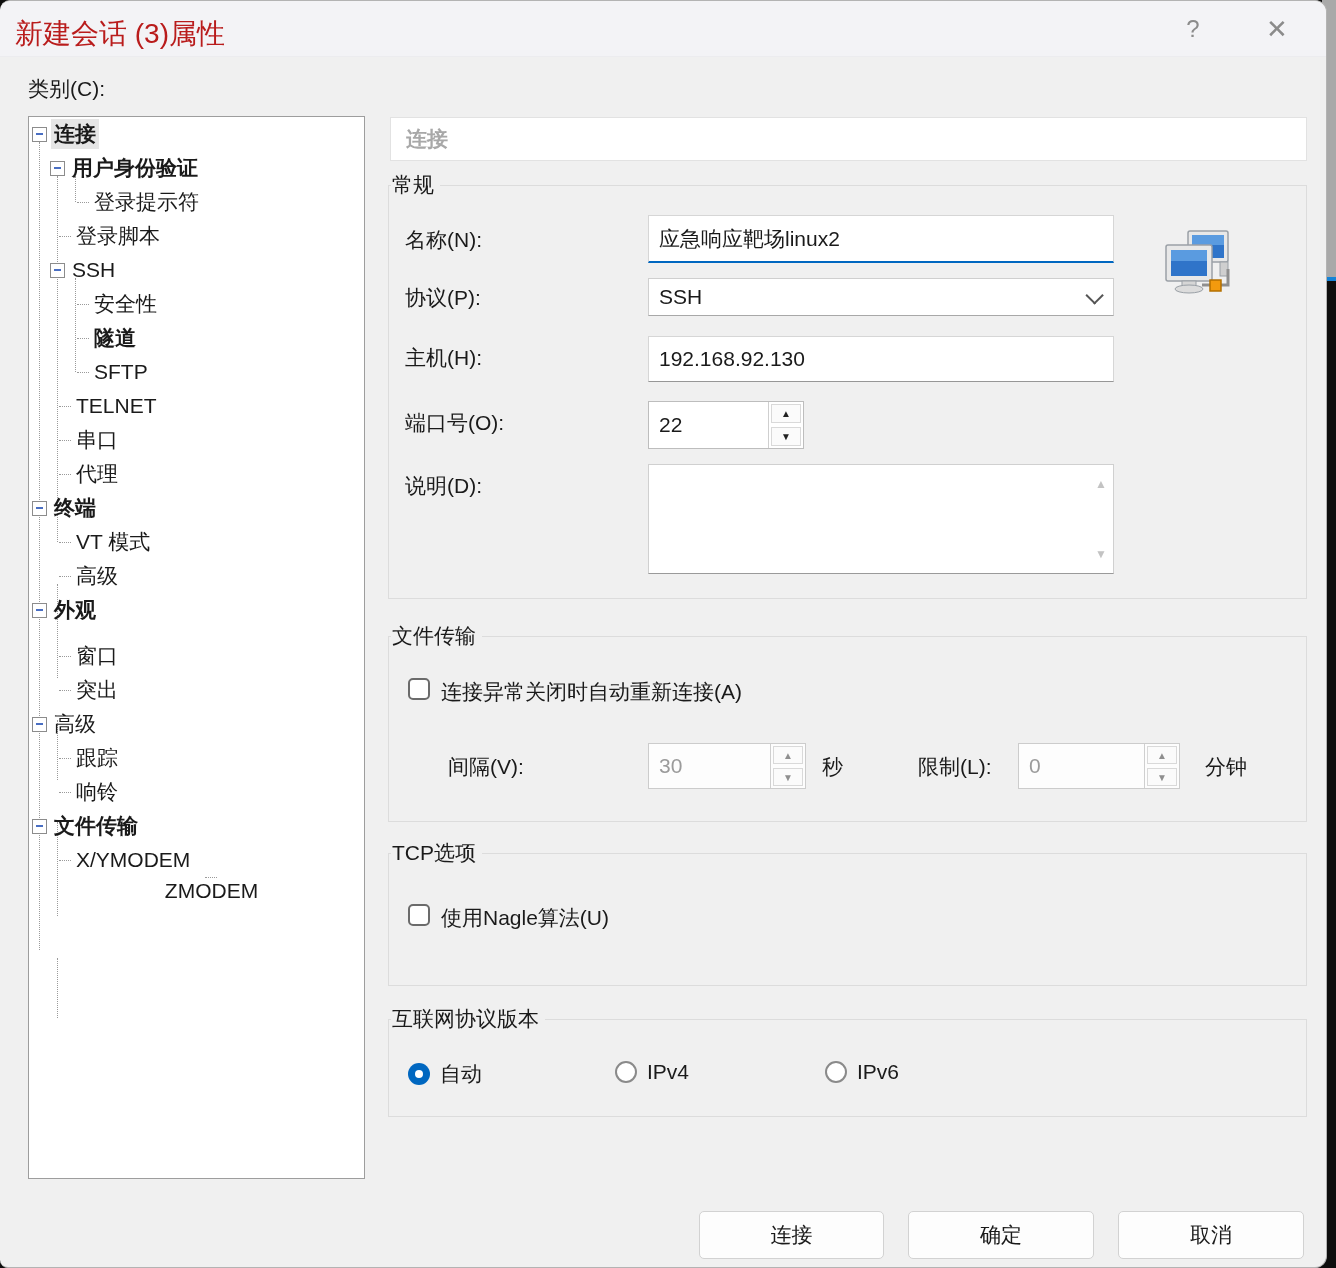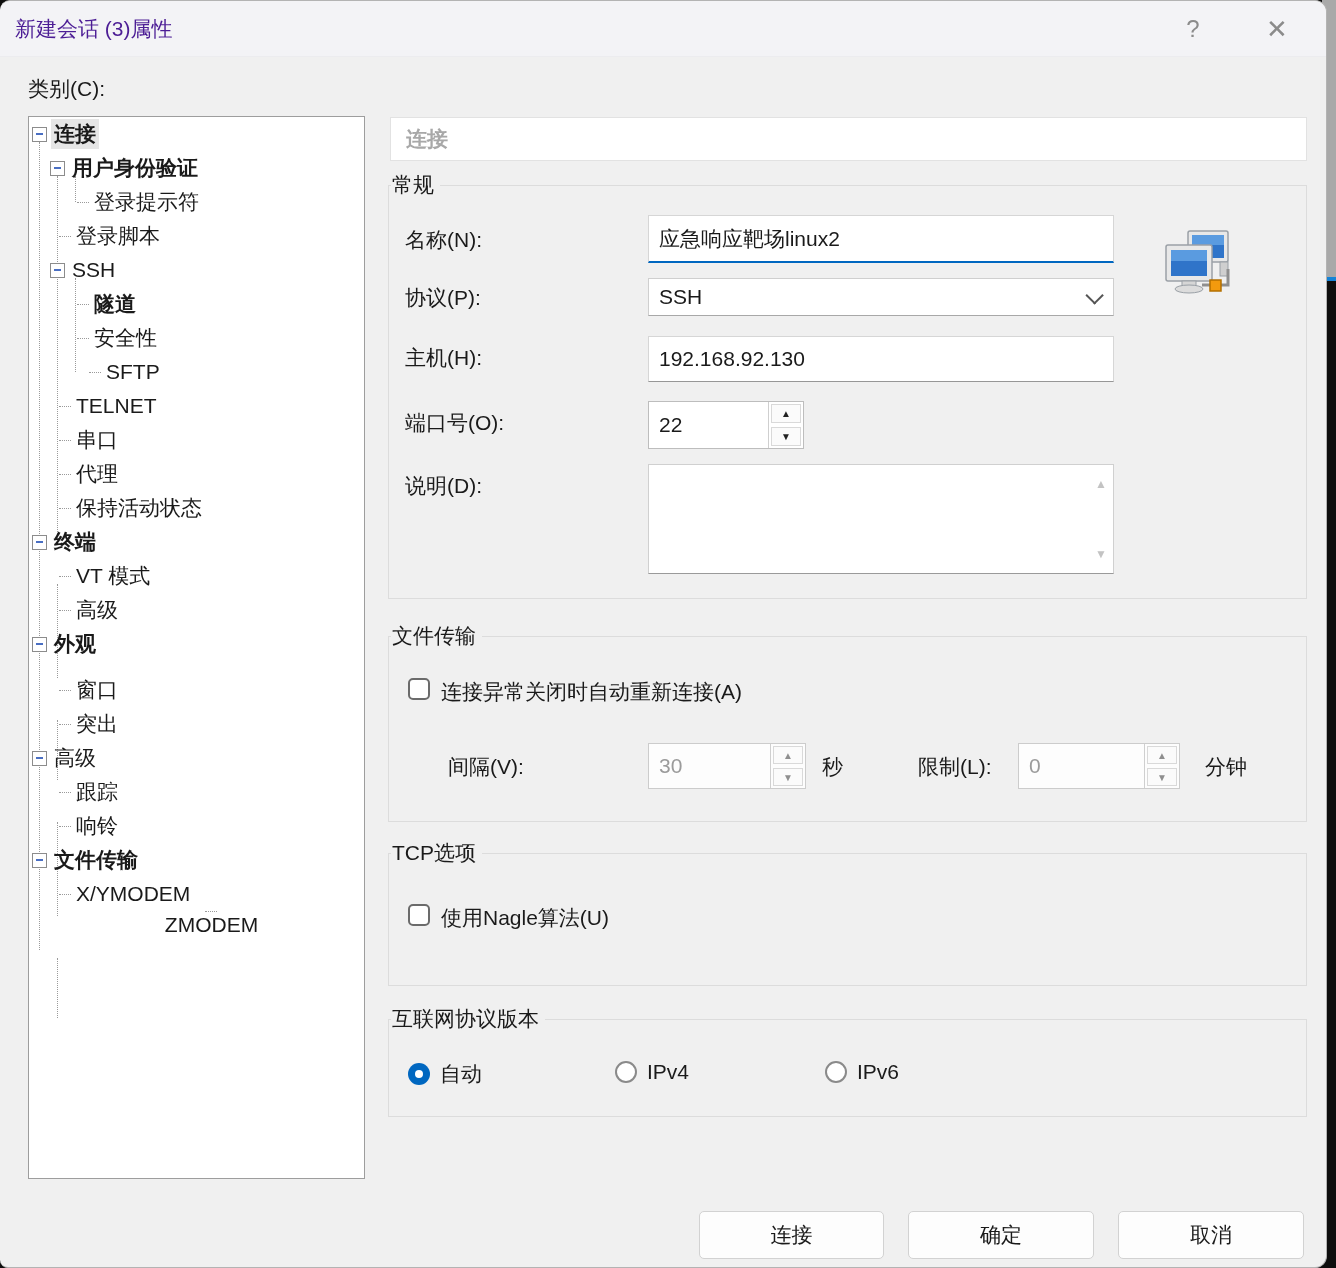--- a/index.html
+++ b/index.html
@@ -15,21 +15,21 @@
 
   .dialog{
     position:absolute;left:0;top:0;width:1327px;height:1268px;
     background:#f0f0f0;border:1px solid #b3b3b3;border-left:none;box-sizing:border-box;
     border-radius:10px 12px 12px 8px;
   }
   .titlebar{
     position:absolute;left:0;top:0;width:100%;height:56px;background:#f3f3f6;
     border-radius:10px 12px 0 0;border-bottom:1px solid #ececef;box-sizing:border-box;
   }
-  .title-text{position:absolute;left:15px;top:14px;font-size:21px;color:#4c1d95;}
+  .title-text{position:absolute;left:15px;top:14px;font-size:28px;color:#b91c1c;}
   .tb-btn{position:absolute;top:8px;width:46px;height:40px;display:flex;align-items:center;justify-content:center;
     font-size:24px;color:#8b8b8b;cursor:default;}
   .tb-help{right:110px;}
   .tb-close{right:26px;font-size:26px;}
 
   .category-label{position:absolute;left:28px;top:74px;font-size:21px;}
 
   
   .tree{
     position:absolute;left:28px;top:115px;width:337px;height:1063px;
@@ -152,45 +152,41 @@
           <span class="lbl">登录脚本</span>
         </div>
         <div class="trow" style="padding-left: 21px;">
           <span class="expander">
             <span class="minus"></span>
           </span>
           <span class="lbl">SSH</span>
         </div>
         <div class="trow" style="padding-left: 48px;">
           <span class="stub"></span>
+          <span class="lbl">安全性</span>
+        </div>
+        <div class="trow" style="padding-left: 48px;">
+          <span class="stub"></span>
           <span class="lbl bold">隧道</span>
         </div>
         <div class="trow" style="padding-left: 48px;">
           <span class="stub"></span>
-          <span class="lbl">安全性</span>
-        </div>
-        <div class="trow" style="padding-left: 48px; margin-left: 12px;">
-          <span class="stub"></span>
           <span class="lbl">SFTP</span>
         </div>
         <div class="trow" style="padding-left: 30px;">
           <span class="stub"></span>
           <span class="lbl">TELNET</span>
         </div>
         <div class="trow" style="padding-left: 30px;">
           <span class="stub"></span>
           <span class="lbl">串口</span>
         </div>
         <div class="trow" style="padding-left: 30px;">
           <span class="stub"></span>
           <span class="lbl">代理</span>
-        </div>
-        <div class="trow" style="padding-left: 30px;">
-          <span class="stub"></span>
-          <span class="lbl">保持活动状态</span>
         </div>
         <div class="trow" style="padding-left: 3px;">
           <span class="expander">
             <span class="minus"></span>
           </span>
           <span class="lbl bold">终端</span>
         </div>
         <div class="trow" style="padding-left: 30px;">
           <span class="stub"></span>
           <span class="lbl">VT 模式</span>

